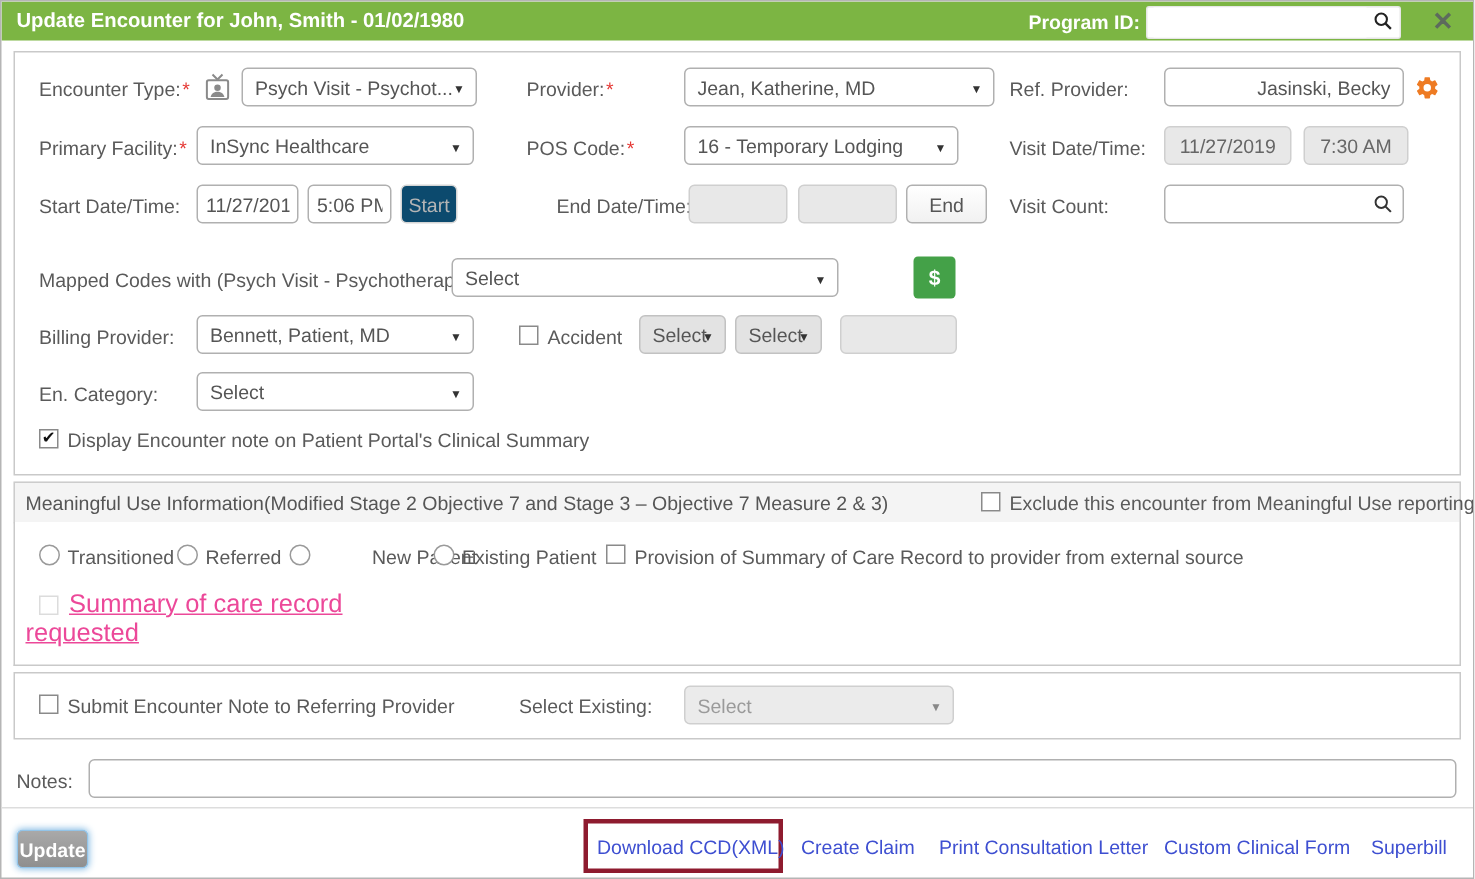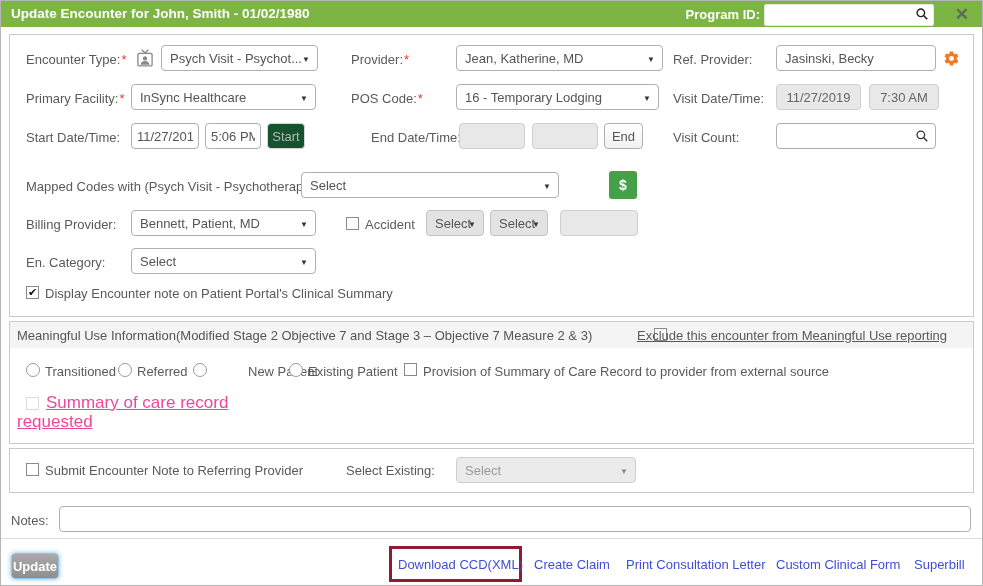--- a/index.html
+++ b/index.html
@@ -29,21 +29,21 @@
   .sel.gray  { background:#e3e3e3; border-color:#c2c2c2; }
   .sel.ghost { background:#ebebeb; border-color:#cfcfcf; color:#9a9a9a; }
   .sel.ghost .caret { color:#888; }
   .inp { position:absolute; height:26px; box-sizing:border-box; border:1px solid #b0b0b0; border-radius:4px;
          font-size:13px; color:#555; padding:0 8px; font-family:inherit; outline:none; background:#fff; }
   .dis { position:absolute; height:26px; box-sizing:border-box; background:#e8e8e8; border:1px solid #cfcfcf;
          border-radius:4px; font-size:13px; color:#666; text-align:center; padding-top:5px; }
   .btn { position:absolute; height:26px; box-sizing:border-box; border:1px solid #b0b0b0; border-radius:4px;
          background:linear-gradient(#ffffff,#f1f1f1); font-size:13px; color:#555; text-align:center;
          padding-top:5px; cursor:pointer; }
-  .btn.off { color:#b5b5b5; border-color:#d5d5d5; background:#14532d;text-align:center; }
+  .btn.off { color:#b5b5b5; border-color:#d5d5d5; background:#0c4a6e;text-align:center; }
   .cb { position:absolute; width:13px; height:13px; box-sizing:border-box; border:1px solid #8a8a8a;
         background:#fff; font-size:11px; line-height:11px; text-align:center; color:#111; cursor:pointer; }
   .radio { position:absolute; width:14px; height:14px; box-sizing:border-box; border:1px solid #9a9a9a;
            border-radius:50%; background:#fff; cursor:pointer; }
   .money { position:absolute; width:28px; height:28px; box-sizing:border-box; background:#44a148;
            border-radius:3px; color:#fff; font-size:14px; font-weight:700; text-align:center;
            padding-top:6px; cursor:pointer; }
   .mu-bar { position:absolute; left:8px; right:8px; top:320px; height:28px; background:#f4f4f4;
             border:1px solid #ccc; box-sizing:border-box; }
   .sumwrap { position:absolute; left:16px; top:392px; width:215px; font-size:17px; color:#ec4899; line-height:19px;text-decoration:underline; }
@@ -94,52 +94,52 @@
     <span class="caret">▼</span>
   </div>
 
   <div class="lbl" style="left:350px; top:51px;"><span>Provider:</span><span class="req">*</span></div>
   <div class="sel" style="left:455px; top:44px; width:207px;">
     <span>Jean, Katherine, MD</span>
     <span class="caret">▼</span>
   </div>
 
   <div class="lbl" style="left:672px; top:51px;">Ref. Provider:</div>
-  <input class="inp" style="left: 775px; top: 44px; width: 160px;" value="Jasinski, Becky">
+  <input class="inp" style="left: 775px; top: 44px; width: 160px; text-align: right;" value="Jasinski, Becky">
   <span style="position:absolute; left:942px; top:49px;">
     <svg width="17" height="17" viewBox="0 0 24 24">
         <path fill="#ee7b23" d="M19.4 13c.04-.32.06-.66.06-1s-.02-.68-.07-1l2.1-1.65c.19-.15.24-.42.12-.64l-2-3.46c-.12-.22-.39-.3-.61-.22l-2.49 1c-.52-.4-1.08-.73-1.69-.98l-.38-2.65A.49.49 0 0 0 14 2h-4c-.25 0-.46.18-.49.42l-.38 2.65c-.61.25-1.17.59-1.69.98l-2.49-1c-.23-.09-.49 0-.61.22l-2 3.46c-.13.22-.07.49.12.64L4.6 11c-.05.32-.08.66-.08 1s.03.68.08 1l-2.11 1.65c-.19.15-.25.42-.12.64l2 3.46c.12.22.39.3.61.22l2.49-1c.52.4 1.08.73 1.69.98l.38 2.65c.03.24.24.42.49.42h4c.25 0 .46-.18.49-.42l.38-2.65c.61-.25 1.17-.59 1.69-.98l2.49 1c.23.09.49 0 .61-.22l2-3.46c.12-.22.07-.49-.12-.64L19.4 13zM12 15.5a3.5 3.5 0 1 1 0-7 3.5 3.5 0 0 1 0 7z"></path>
       </svg>
   </span>
 
   <div class="lbl" style="left:25px; top:90px;"><span>Primary Facility:</span><span class="req">*</span></div>
   <div class="sel" style="left:130px; top:83px; width:185px;">
     <span>InSync Healthcare</span>
     <span class="caret">▼</span>
   </div>
 
   <div class="lbl" style="left:350px; top:90px;"><span>POS Code:</span><span class="req">*</span></div>
-  <div class="sel" style="left:455px; top:83px; width:203px;">
+  <div class="sel" style="left:455px; top:83px; width:183px;">
     <span>16 - Temporary Lodging</span>
     <span class="caret">▼</span>
   </div>
 
   <div class="lbl" style="left:672px; top:90px;">Visit Date/Time:</div>
   <div class="dis" style="left:775px; top:83px; width:85px;">11/27/2019</div>
   <div class="dis" style="left:868px; top:83px; width:70px;">7:30 AM</div>
 
   <div class="lbl" style="left:25px; top:129px;">Start Date/Time:</div>
   <input class="inp" style="left: 130px; top: 122px; width: 68px; padding: 0px 5px;" value="11/27/2019">
   <input class="inp" style="left: 204px; top: 122px; width: 56px; padding: 0px 5px;" value="5:06 PM">
   <div class="btn off" style="left:266px; top:122px; width:38px;">Start</div>
 
   <div class="lbl" style="left:370px; top:129px;">End Date/Time:</div>
   <div class="dis" style="left:458px; top:122px; width:66px;"></div>
   <div class="dis" style="left:531px; top:122px; width:66px;"></div>
-  <div class="btn" style="left:603px; top:122px; width:39px;">End</div>
+  <div class="btn" style="left:603px; top:122px; width:54px;">End</div>
 
   <div class="lbl" style="left:672px; top:129px;">Visit Count:</div>
   <input class="inp" style="left: 775px; top: 122px; width: 160px;" value="">
   <span style="position:absolute; left:914px; top:128px;">
     <svg width="14" height="14" viewBox="0 0 24 24">
         <circle cx="10" cy="10" r="6.5" fill="none" stroke="#333" stroke-width="2.2"></circle>
         <line x1="15" y1="15" x2="21" y2="21" stroke="#333" stroke-width="2.4"></line>
       </svg>
   </span>
 
@@ -172,21 +172,21 @@
     <span>Select</span>
     <span class="caret">▼</span>
   </div>
 
   <span class="cb" style="left:25px; top:285px;"><span>✔</span></span>
   <div class="lbl" style="left:44px; top:285px;">Display Encounter note on Patient Portal's Clinical Summary</div>
 
   <div class="mu-bar"></div>
   <div class="lbl" style="left:16px; top:327px; color:#555;">Meaningful Use Information(Modified Stage 2 Objective 7 and Stage 3 – Objective 7 Measure 2 &amp; 3)</div>
   <span class="cb" style="left:653px; top:327px;"></span>
-  <div class="lbl" style="left:636px; top:327px;text-decoration:underline;">Exclude this encounter from Meaningful Use reporting</div>
+  <div class="lbl" style="left:672px; top:327px;">Exclude this encounter from Meaningful Use reporting</div>
 
   <div class="box" style="left:8px; right:8px; top:347px; height:96px; border-top:none;"></div>
 
   <span class="radio" style="left:25px; top:362px;"></span>
   <div class="lbl" style="left:44px; top:363px;">Transitioned</div>
   <span class="radio" style="left:117px; top:362px;"></span>
   <div class="lbl" style="left:136px; top:363px;">Referred</div>
   <span class="radio" style="left:192px; top:362px;"></span>
   <div class="lbl" style="left:211px; top:363px;margin-left:36px;">New Patient</div>
   <span class="radio" style="left:288px; top:362px;"></span>

